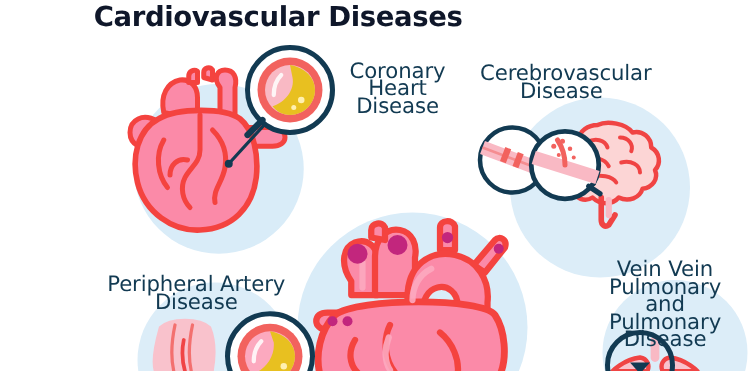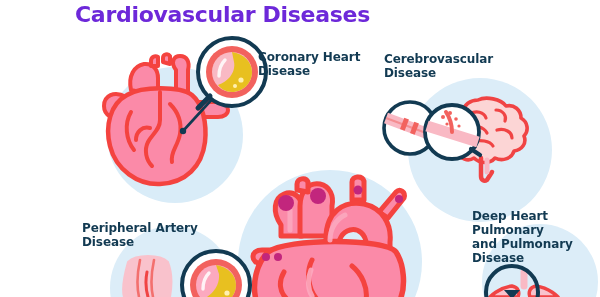--- a/index.html
+++ b/index.html
@@ -7,26 +7,26 @@
     width:600px;height:297px;overflow:hidden;
     background:#ffffff;
     font-family:"DejaVu Sans","Liberation Sans",sans-serif;
     position:relative;
   }
   #stage{position:absolute;inset:0;width:600px;height:297px;}
 
   .title{
     position:absolute;left:75px;top:0px;
     font-size:22px;font-weight:bold;letter-spacing:-0.3px;
-    color:#6d28d9;line-height:30px;white-space:nowrap;
+    color:#0f172a;line-height:30px;white-space:nowrap;
   }
   .lbl{
     position:absolute;
-    font-size:12px;font-weight:bold;line-height:14px;
-    color:#123a52;letter-spacing:-0.1px;
+    font-size:17px;font-weight:normal;line-height:14px;
+    color:#123a52;letter-spacing:-0.1px;text-align:center;
   }
   .lbl-coronary{left:258px;top:50px;width:120px;}
   .lbl-cerebro{left:384px;top:52px;width:130px;}
   .lbl-peripheral{left:82px;top:221px;width:150px;}
   .lbl-dvt{left:472px;top:209px;width:120px;}
   .lbl span{display:block;}
 </style>
 </head>
 <body>
 
@@ -222,19 +222,19 @@
     <span>Cerebrovascular</span>
     <span>Disease</span>
   </div>
 
   <div class="lbl lbl-peripheral">
     <span>Peripheral Artery</span>
     <span>Disease</span>
   </div>
 
   <div class="lbl lbl-dvt">
-    <span>Deep Heart</span>
+    <span>Vein Vein</span>
     <span>Pulmonary</span>
     <span>and Pulmonary</span>
     <span>Disease</span>
   </div>
 
 </div>
 
 </body></html>

